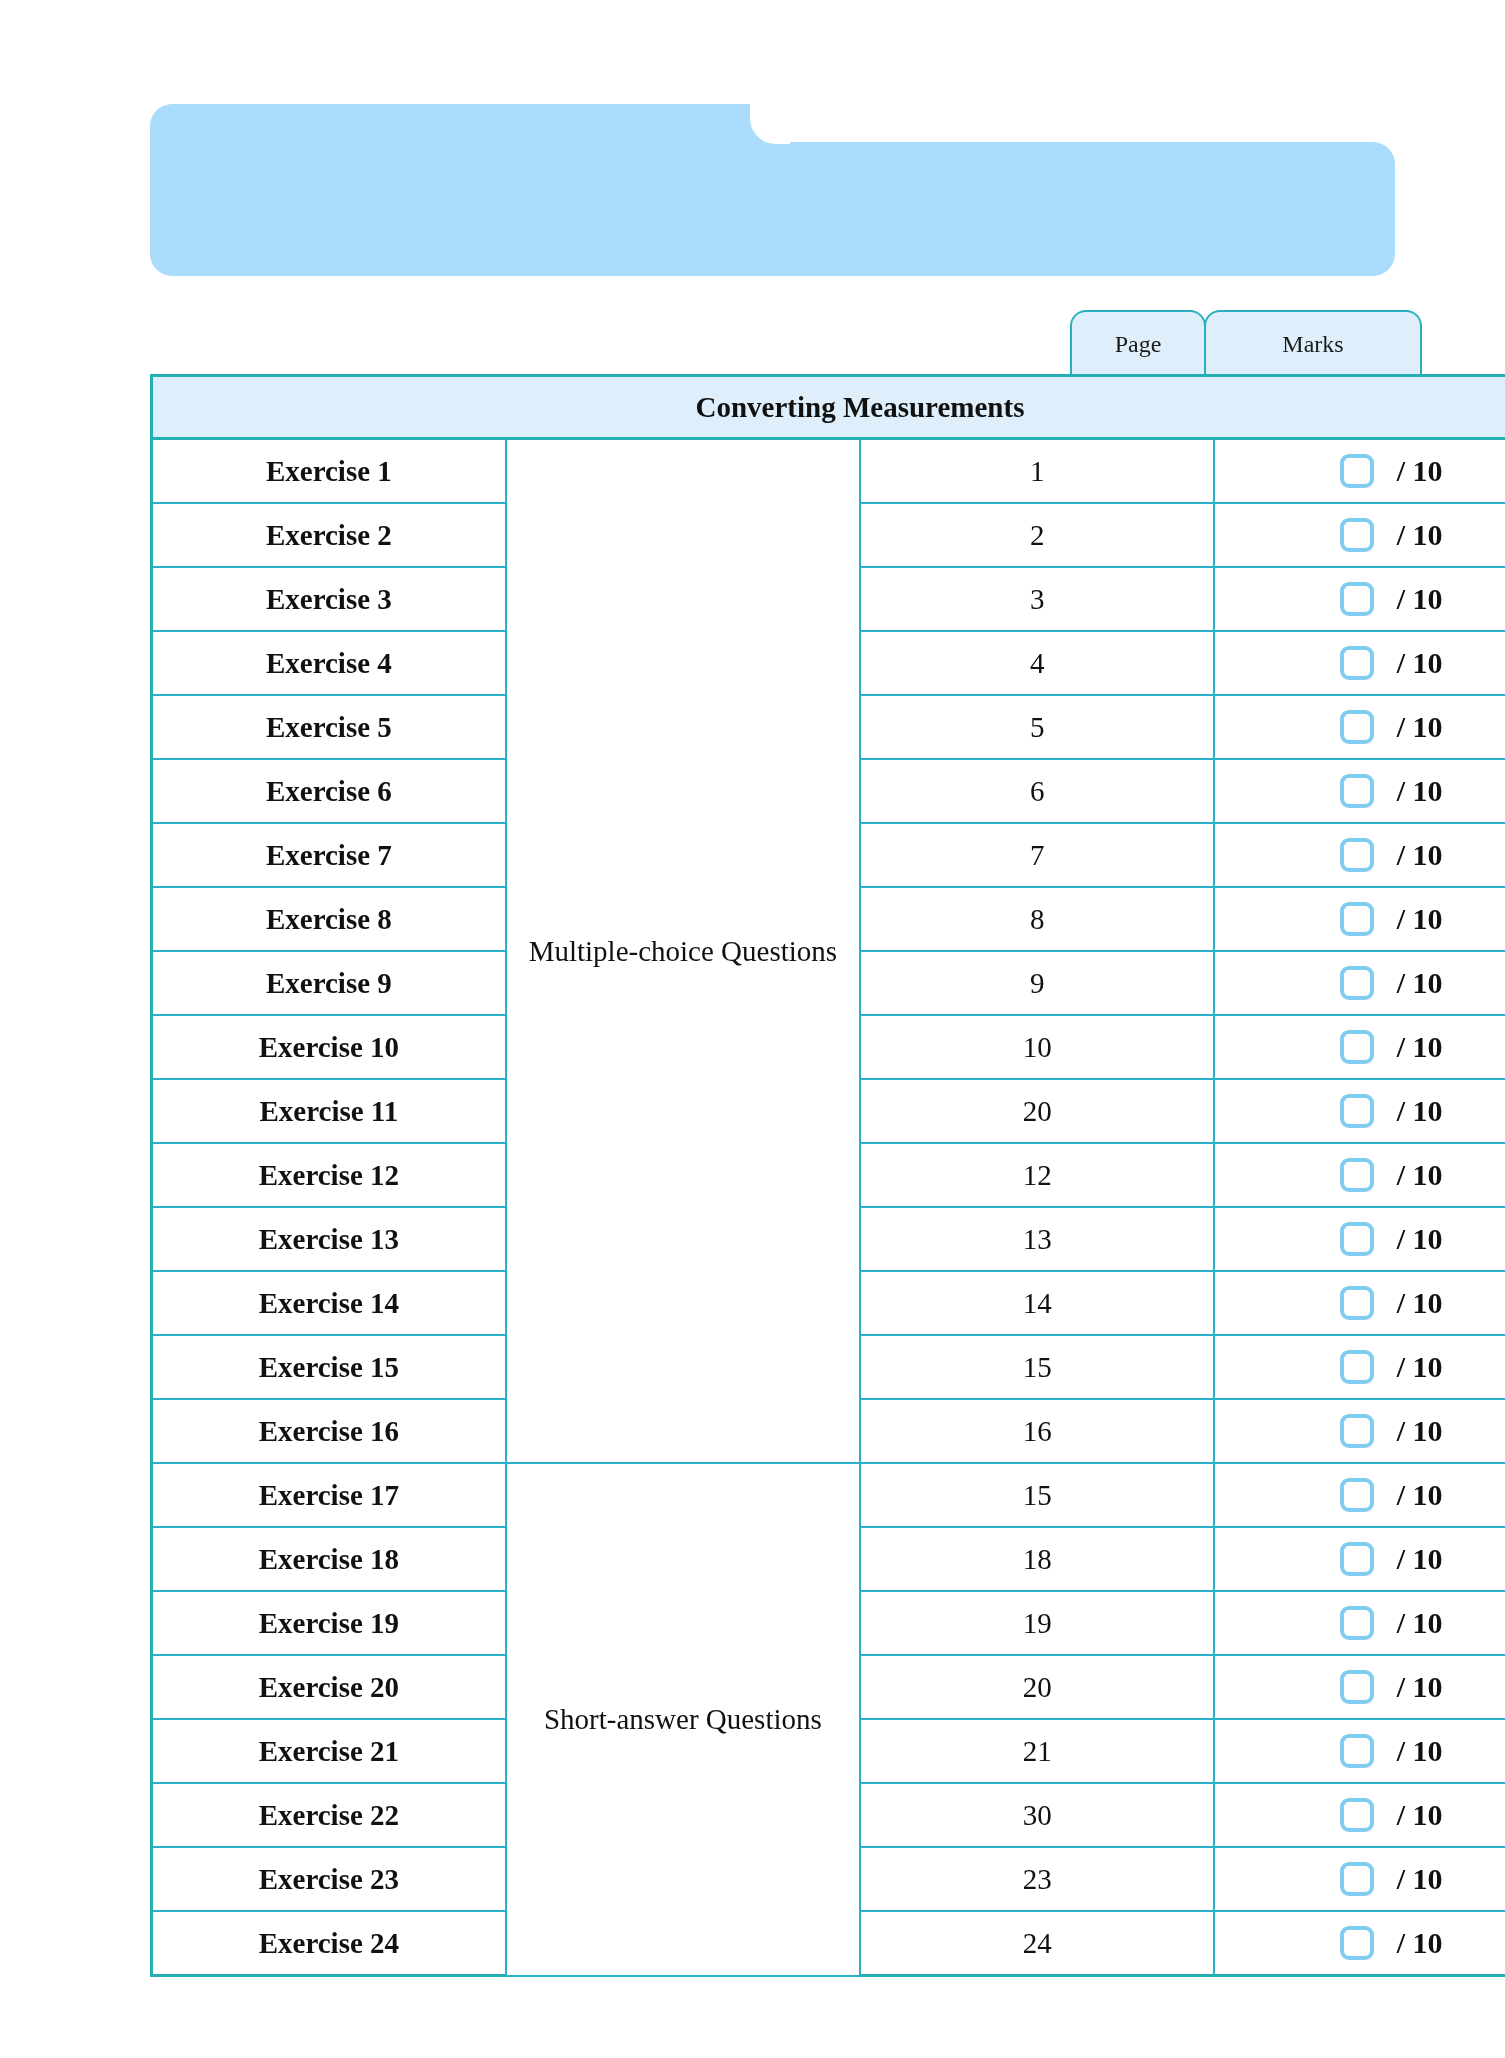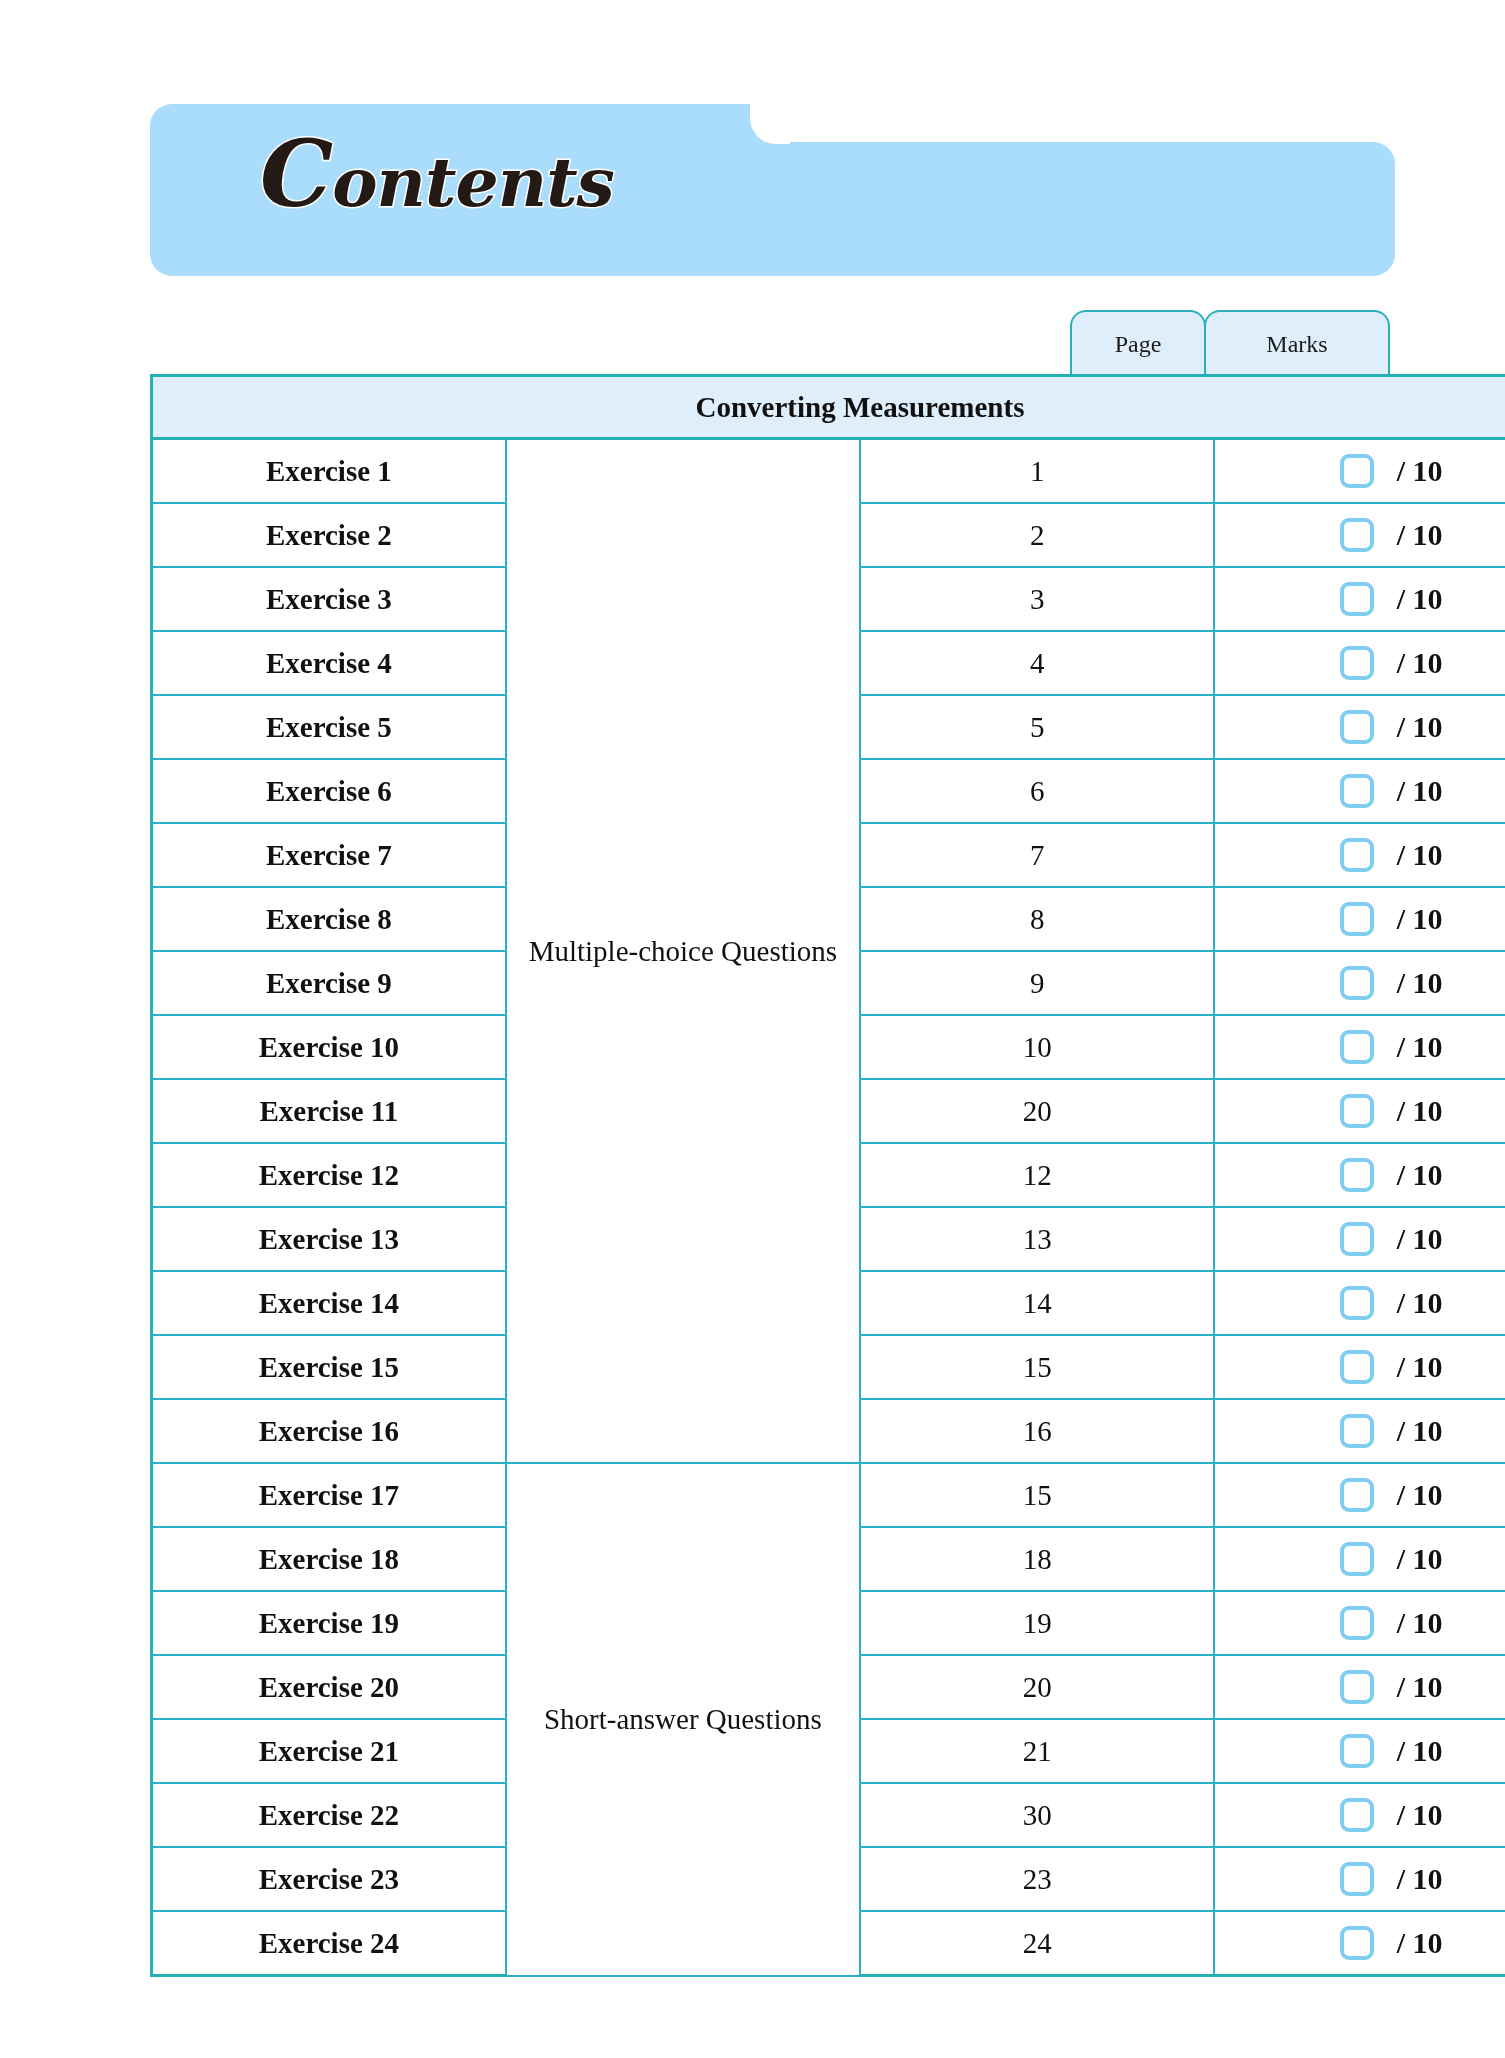--- a/index.html
+++ b/index.html
@@ -96,21 +96,21 @@
     border-bottom: none;
     border-radius: 16px 16px 0 0;
     box-sizing: border-box;
     display: flex;
     align-items: center;
     justify-content: center;
     font-size: 24px;
     color: #1a1a1a;
   }
   #tab-page  { left: 0;    width: 136px; }
-  #tab-marks { left: 134px; width: 186px; }
+  #tab-marks { left: 134px; width: 218px; }
 
   
   #contents-table {
     position: absolute;
     left: 150px;
     top: 374px;
     width: 1420px;
     border-collapse: collapse;
     table-layout: fixed;
   }
@@ -155,21 +155,20 @@
   .border-right-thick { border-right: 3px solid #22b0b5 !important; }
 </style>
 </head>
 <body>
 
 <div id="header-tab">
   <div class="tab-left"></div>
   <div class="tab-top-cap"></div>
   <div class="tab-right"></div>
   <div class="tab-notch"></div>
-  <div id="contents-title"><span class="cap">C</span><span>ontents</span></div>
 </div>
 
 <div id="col-tabs">
   <div class="col-tab" id="tab-page">Page</div>
   <div class="col-tab" id="tab-marks">Marks</div>
 </div>
 
 <table id="contents-table">
   <tbody id="table-body">
       <tr>

